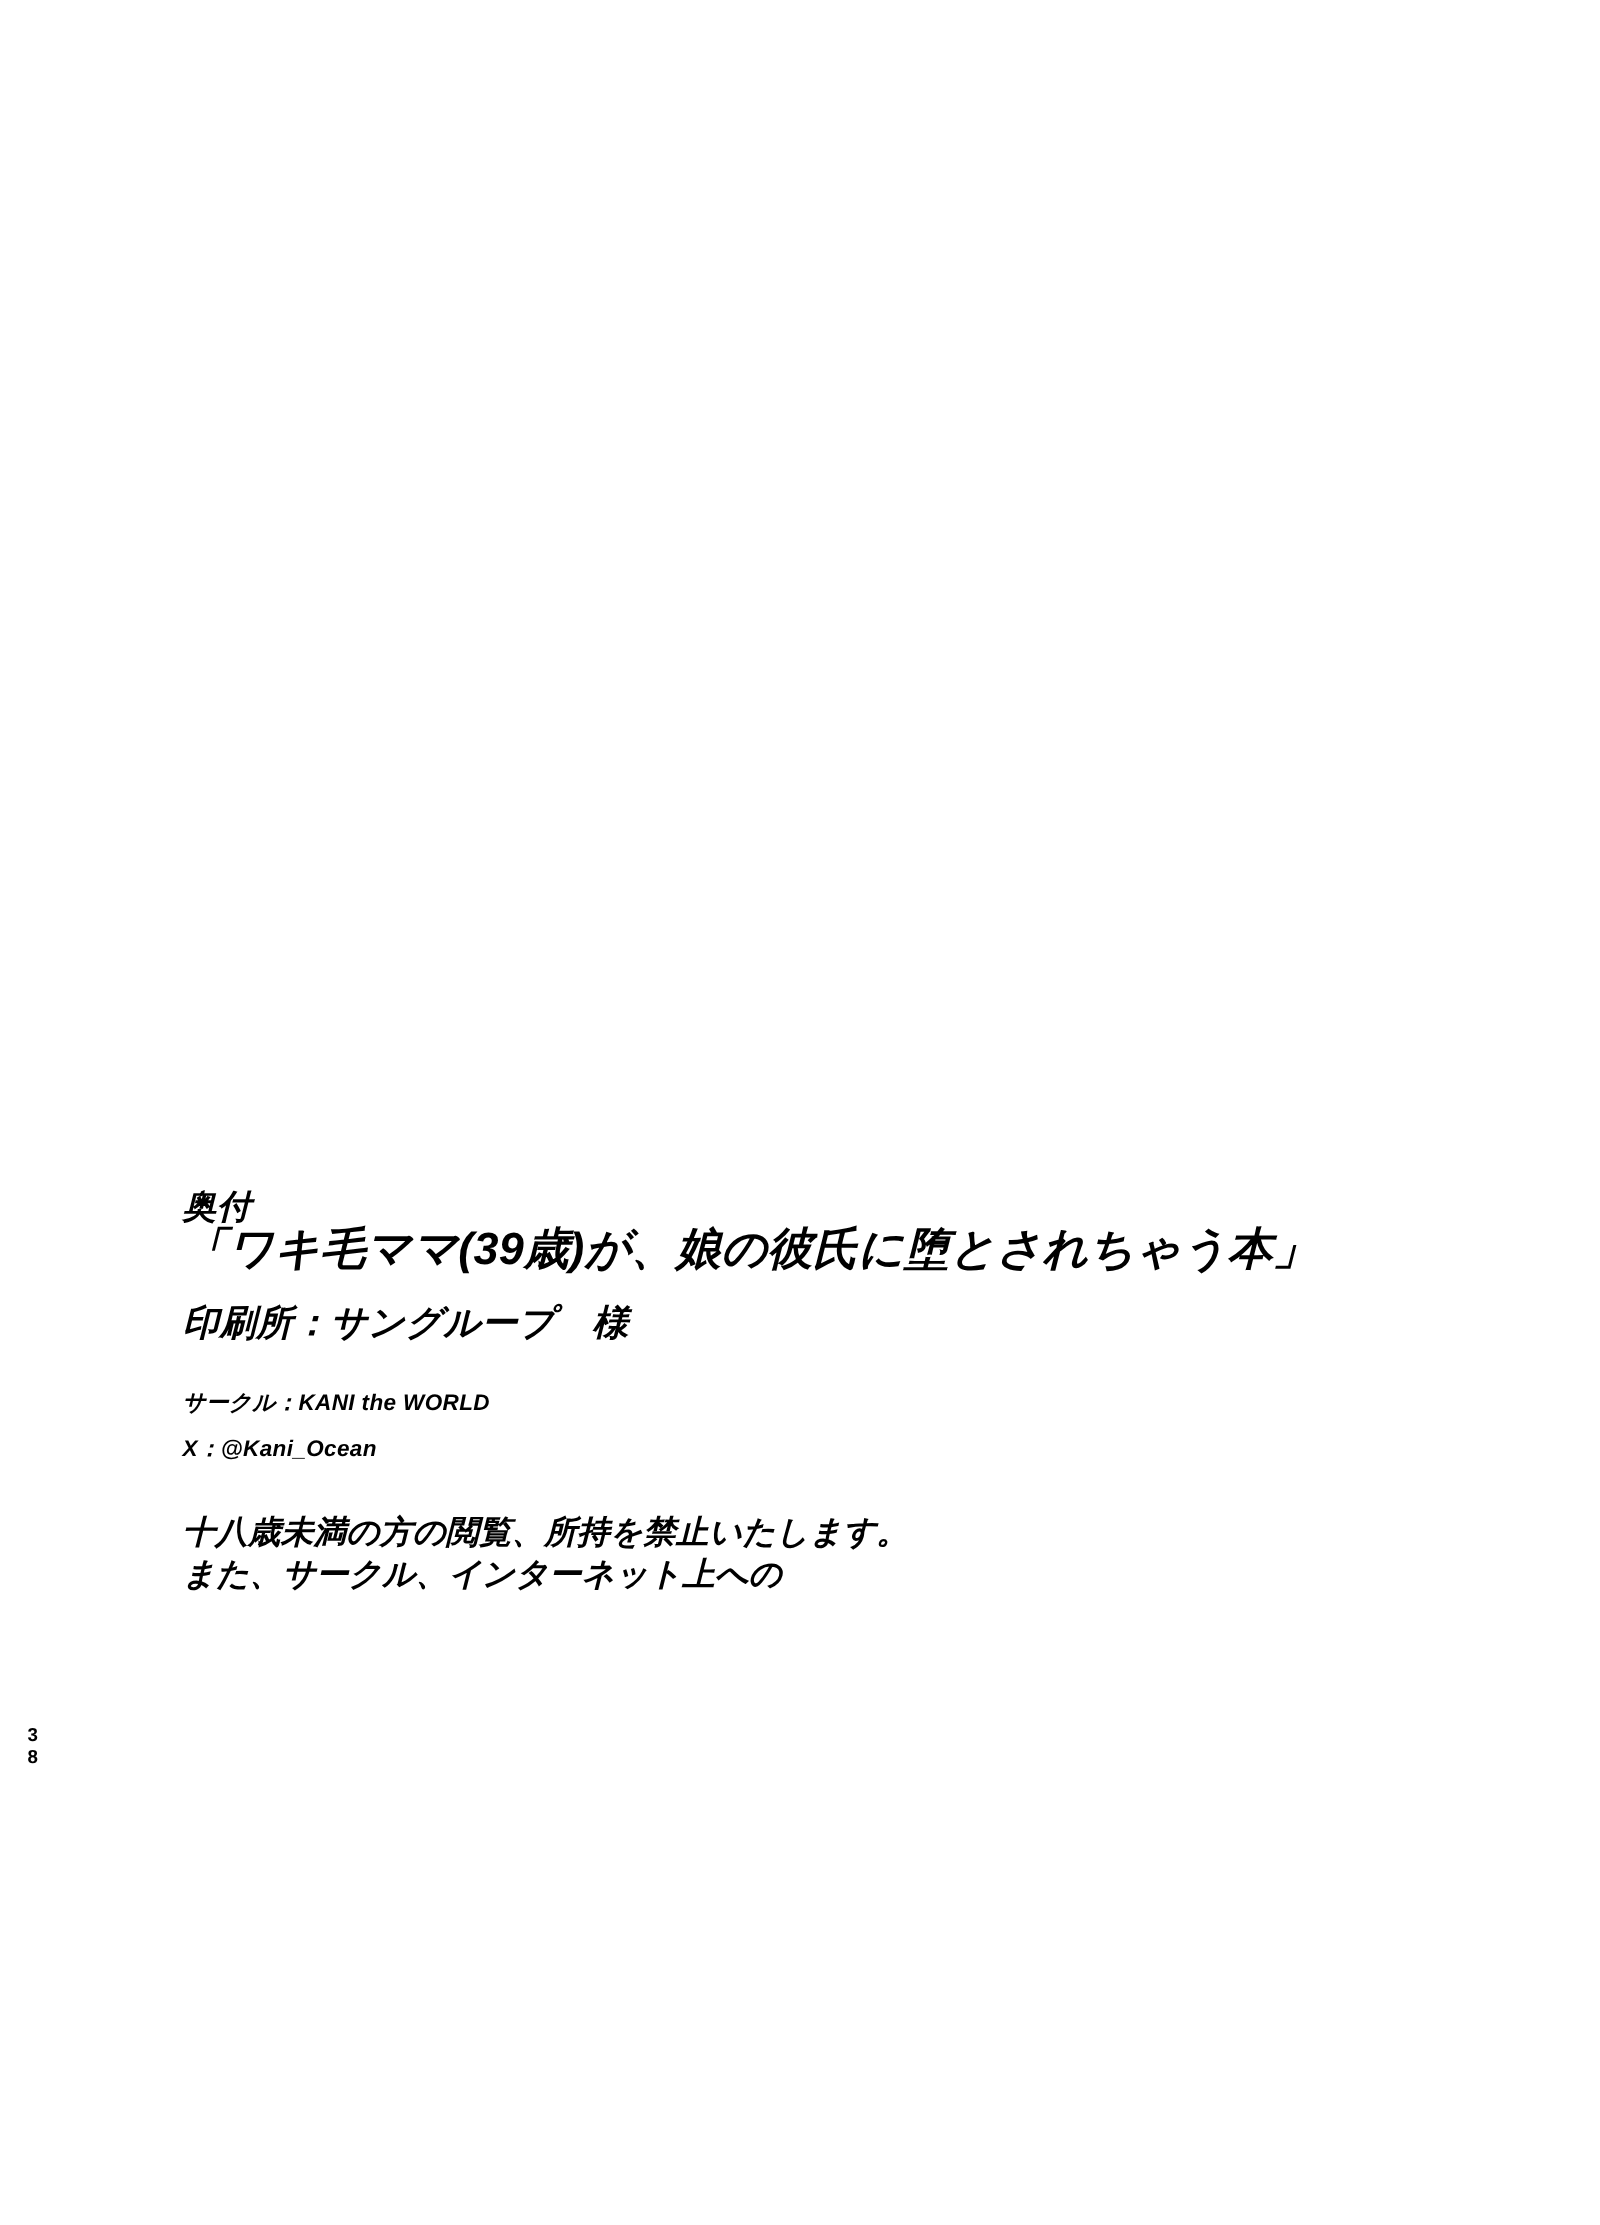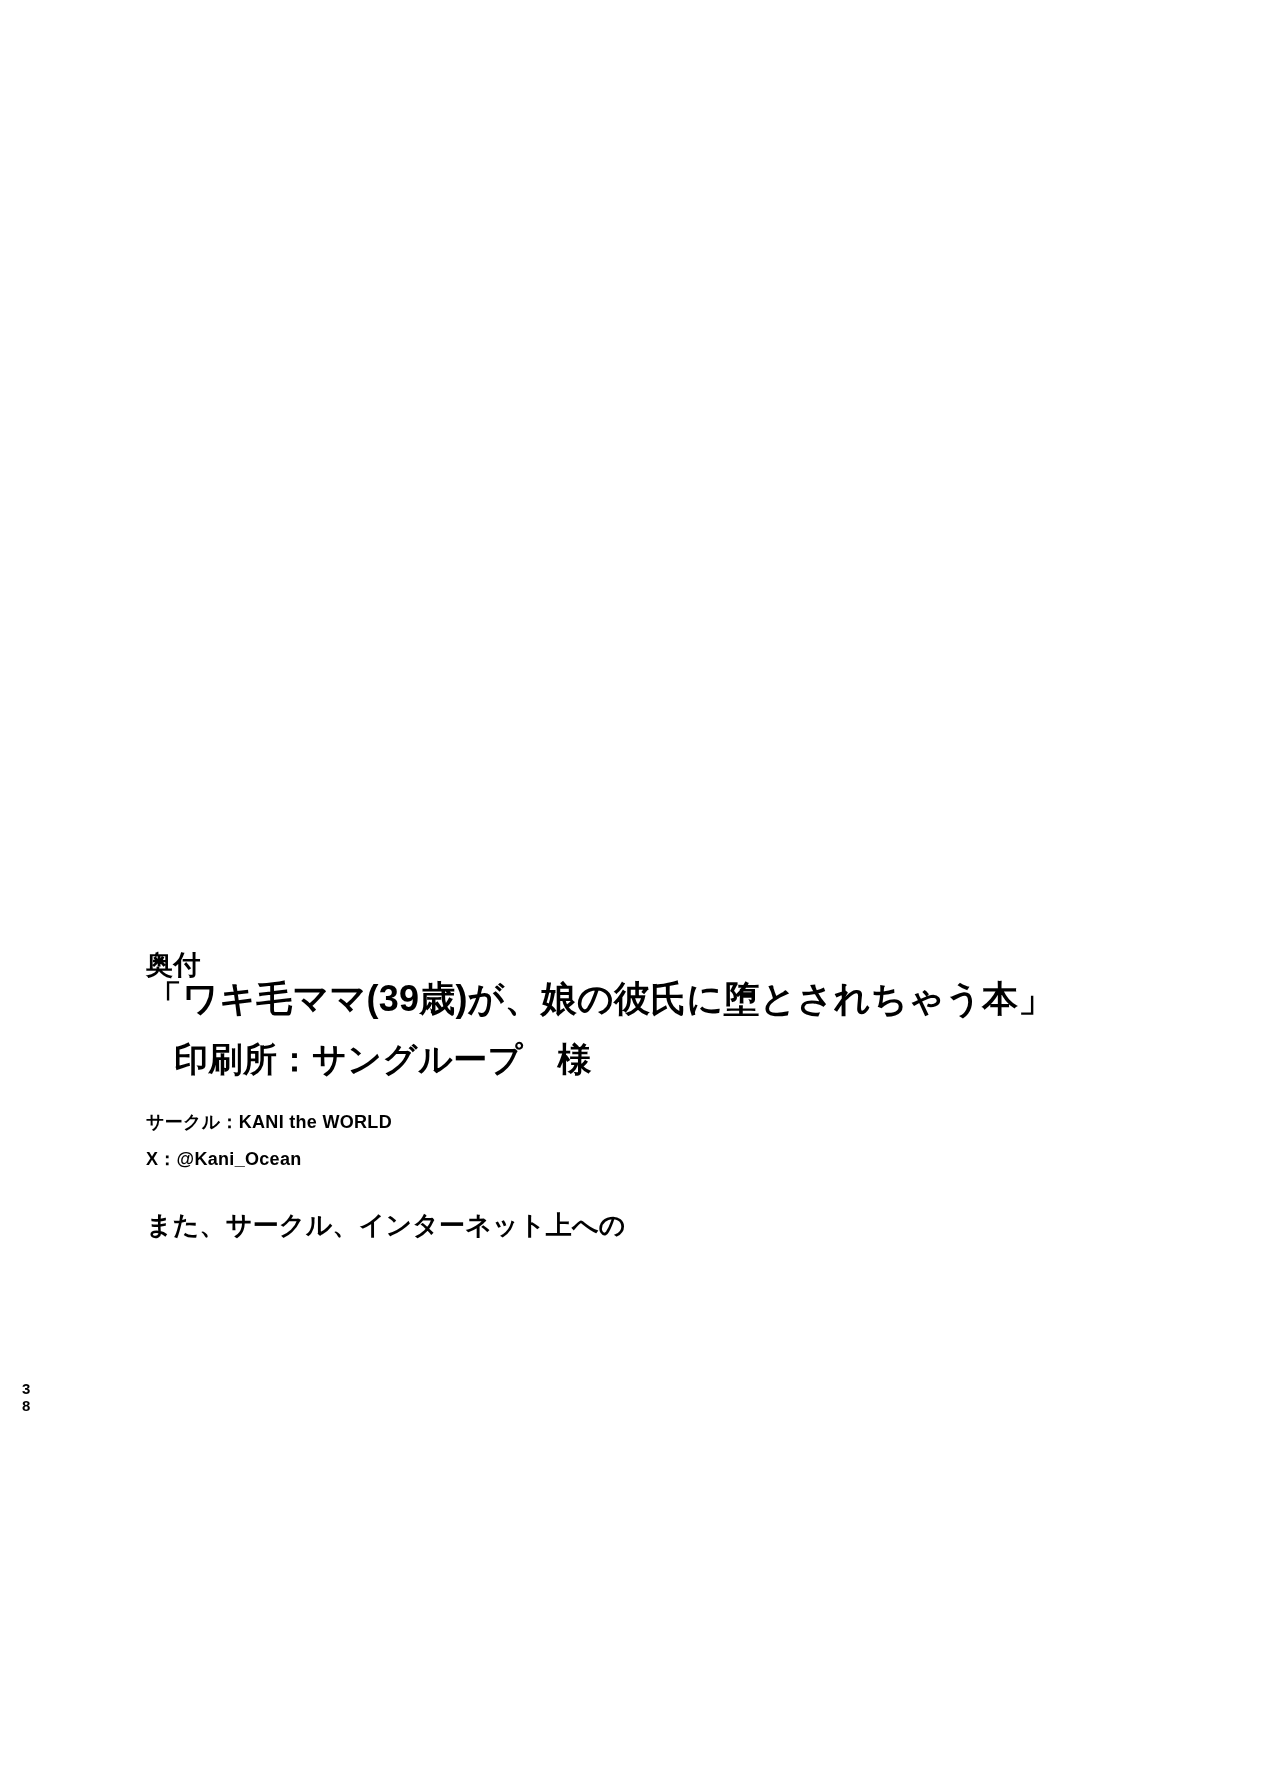--- a/index.html
+++ b/index.html
@@ -44,41 +44,41 @@
     width: 1000px;
   }
 
   .block {
     font-weight: 700;
     color: #000;
   }
 
   .line {
     white-space: nowrap;
+    font-style: italic;
   }
 
   
   .b-head {
     font-size: 27px;
     line-height: 34px;
     letter-spacing: 0.5px;
   }
   .b-title {
     font-size: 36px;
     line-height: 34px;
     letter-spacing: 0.2px;
   }
 
   .gap-1 { height: 26px; }
 
   .b-printer {
-    font-size: 34px;
+    font-size: 29px;
     line-height: 34px;
     letter-spacing: 0.5px;
-    margin-left: 28px;
   }
 
   .gap-2 { height: 28px; }
 
   .b-info {
     font-size: 18px;
     line-height: 37px;
     letter-spacing: 0.3px;
   }
 
@@ -112,17 +112,18 @@
     <div class="gap-2"></div>
 
     <div class="block b-info">
       <div class="line">サークル：KANI the WORLD</div>
       <div class="line">X：@Kani_Ocean</div>
     </div>
 
     <div class="gap-3"></div>
 
     <div class="block b-notice">
+      <div class="line">十八歳未満の方の閲覧、所持を禁止いたします。</div>
       <div class="line">また、サークル、インターネット上への</div>
     </div>
 
   </div>
 </div>
 
 </body></html>

